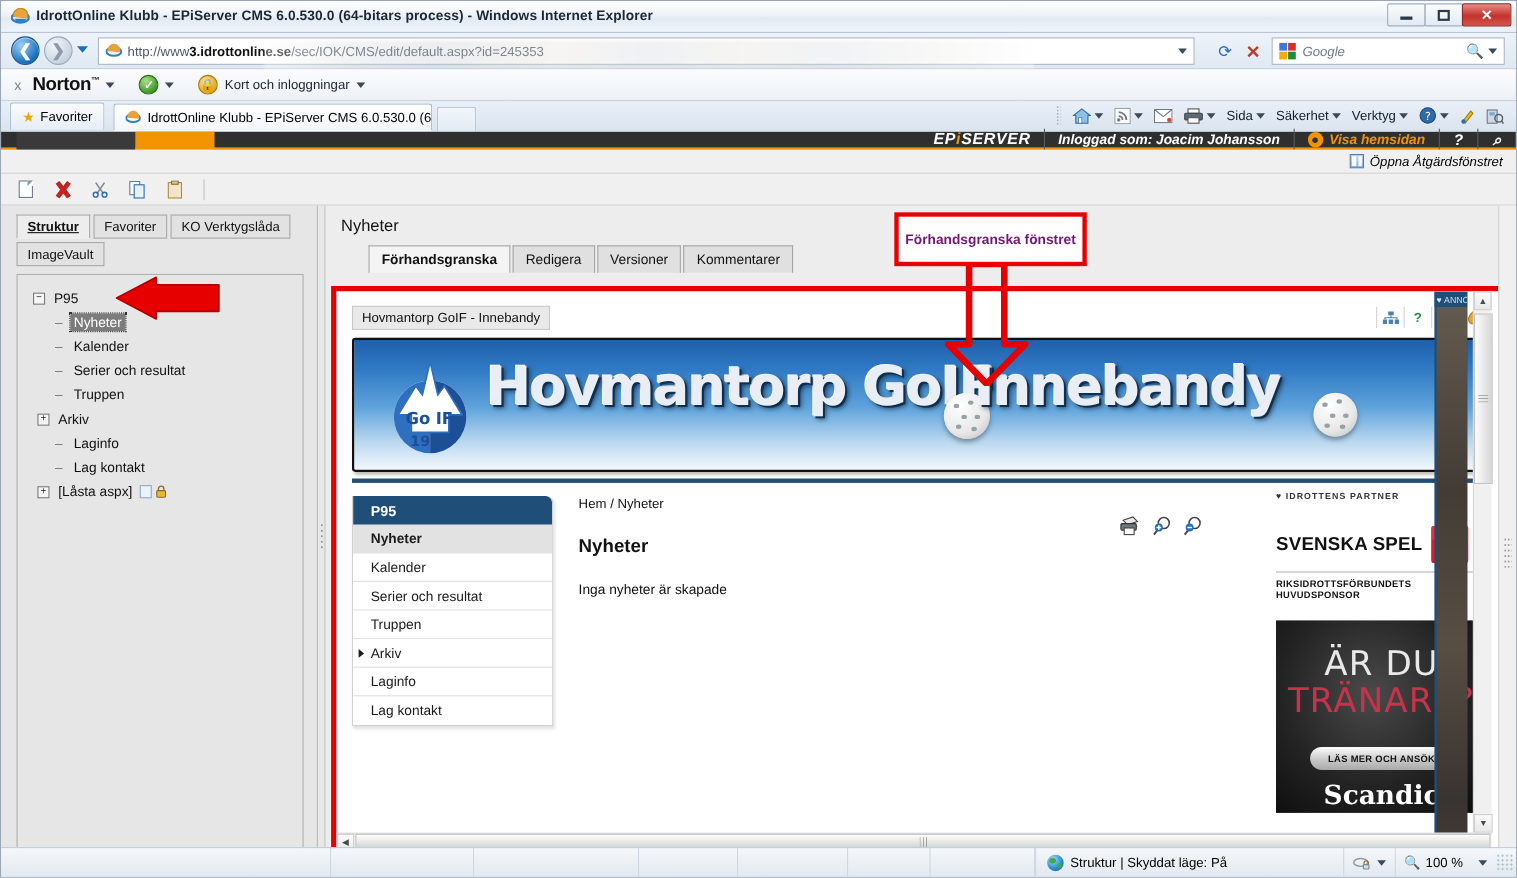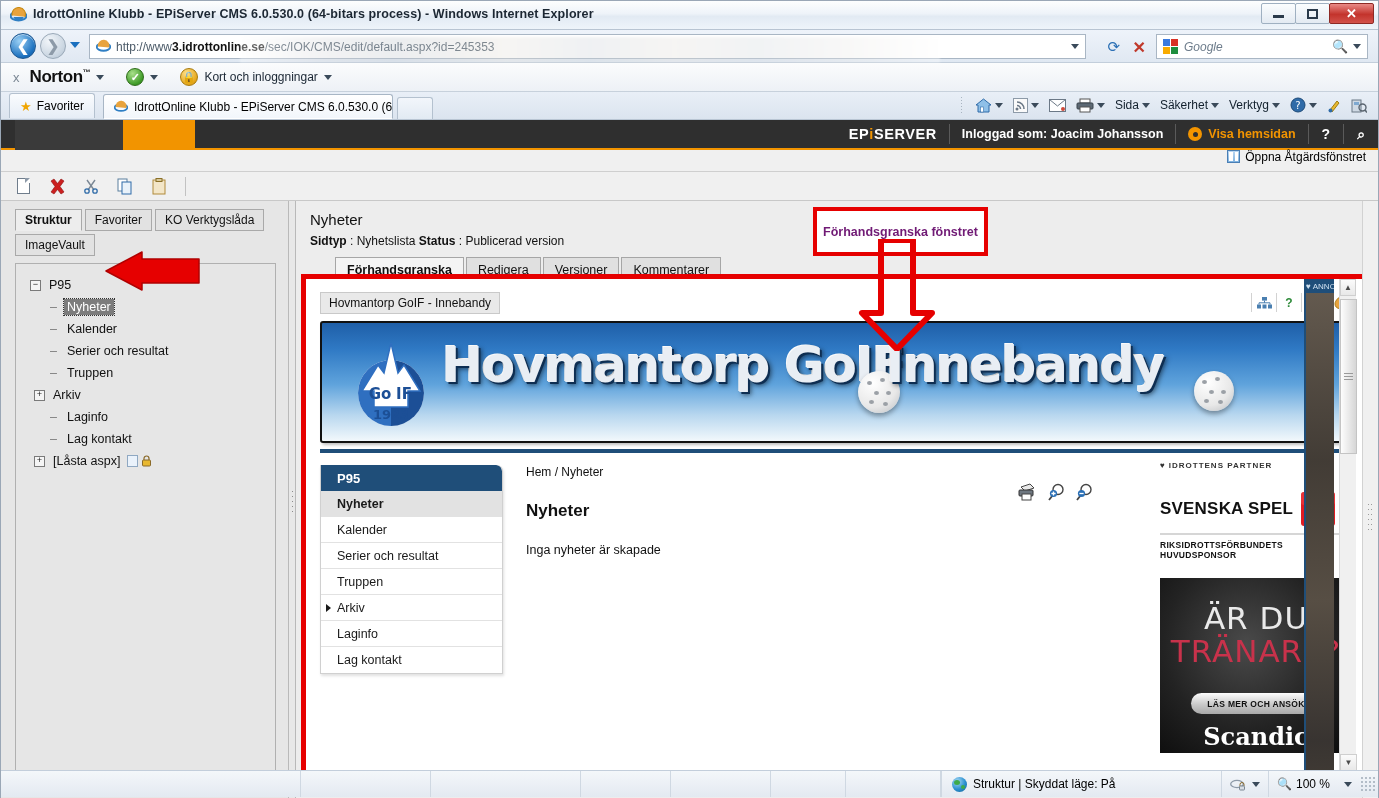--- a/index.html
+++ b/index.html
@@ -101,62 +101,62 @@
      background:linear-gradient(180deg,#f2f6fb,#e2eaf3); border:1px solid #b4c1cf;
      border-bottom:none; border-radius:3px 3px 0 0;}
   .cmdbar { margin-left:auto; display:flex; align-items:center; gap:4px; padding-right:8px;
      height:28px; font-size:12px;}
   .cmd-item { display:flex; align-items:center; gap:3px; padding:0 3px; color:#12202d;}
   .grip { width:4px; height:18px; margin-right:4px;
      background-image:radial-gradient(circle,#9aa7b4 1px,transparent 1px);
      background-size:3px 3px; opacity:.8;}
 
   
-  .epi-header { position:relative; height:30px; background:#2f2f2f; display:flex;
-     align-items:center; justify-content:flex-end; border-bottom:2px solid #f29400;}
+  .epi-header { position:relative; height:16px; background:#2f2f2f; display:flex;
+     align-items:center; justify-content:flex-end; border-bottom:2px solid #f29400;font-style:italic;}
   .epi-tabstrip { position:absolute; left:14px; top:0; height:30px; width:270px; display:flex;}
   .epi-tabstrip .seg1 { width:108px; background:#3a3a3a; }
   .epi-tabstrip .seg2 { width:72px; background:#f29400; }
   .epi-logo { color:#fff; font-size:14.5px; font-weight:bold; letter-spacing:.6px;
      padding:0 12px; font-family:"Liberation Sans",sans-serif;}
   .epi-logo .i { color:#f29400; }
   .epi-sep { width:1px; height:20px; background:#5a5a5a; }
   .epi-user { color:#fff; font-size:12.5px; font-weight:bold; padding:0 12px; }
   .epi-view { color:#f29400; font-size:12.5px; font-weight:bold; padding:0 12px;
      display:flex; align-items:center; gap:6px;}
   .eye { width:14px;height:14px;border-radius:50%;background:#f29400;
      display:flex;align-items:center;justify-content:center;}
   .eye i { width:5px;height:5px;border-radius:50%;background:#2f2f2f; display:block;}
   .epi-qm, .epi-search { color:#fff; font-size:14px; padding:0 13px; font-weight:bold;}
 
   
   .actionrow { position:relative; height:22px; background:#f0f0f0;
-     border-bottom:1px solid #cfcfcf; display:flex; 
-     justify-content:flex-end; padding-right:12px; gap:5px; font-size:12px;}
+     border-bottom:1px solid #cfcfcf; display:flex; align-items:center;
+     justify-content:flex-end; padding-right:12px; gap:5px; font-size:12px;font-style:italic;}
   .win-ico { width:13px;height:13px; background:linear-gradient(180deg,#bcd8f2,#7fb2e0);
      border:1px solid #4a7fb5; display:flex;}
   .win-ico i { width:4px; background:#fff; margin:1px; display:block;}
 
   
   .cmstoolbar { position:relative; height:29px; background:#f0f0f0;
      border-bottom:1px solid #c8c8c8; display:flex; align-items:center; padding-left:12px; gap:14px;}
   .tb-btn { width:20px; height:20px; display:flex; align-items:center; justify-content:center;}
   .doc-ico { width:13px;height:16px;background:#fff;border:1px solid #6f7d8c; position:relative;}
   .doc-ico::after{content:"";position:absolute;right:-1px;top:-1px;border-width:0 0 5px 5px;
      border-style:solid;border-color:transparent transparent #fff #8d9aa8;}
   .tb-divider { width:1px; height:19px; background:#c2c2c2; margin-left:2px;}
 
   
   .main { position:relative; height:601px; display:flex; background:#e6e6e6;}
   .leftpane { position:relative; width:288px; background:#e6e6e6;
      border-right:1px solid #b9b9b9; }
   .tabrow { display:flex; gap:3px; padding:8px 0 0 14px; flex-wrap:wrap; width:268px;}
   .ptab { padding:3px 9px; font-size:12px; background:#e2e2e2;
      border:1px solid #a9a9a9; color:#111;}
-  .ptab.active { background:#ededed; font-weight:bold; border-bottom-color:#ededed;}
+  .ptab.active { background:#ededed; font-weight:bold; border-bottom-color:#ededed;text-decoration:underline;}
   .treebox { position:absolute; left:14px; top:62px; right:12px; bottom:8px;
      background:#e6e6e6; border:1px solid #b0b0b0; overflow:hidden;}
   .tree { padding:10px 0 0 6px; }
   .tnode { display:flex; align-items:center; height:22px; font-size:12.5px; color:#111;}
   .tnode .ind { display:inline-block; }
   .tbox { width:11px;height:11px;border:1px solid #7a7a7a;background:#f5f5f5;
      display:flex;align-items:center;justify-content:center; font-size:9px; line-height:1;
      color:#222; margin-right:5px; font-family:"Liberation Mono",monospace;}
   .tdash { width:11px; margin-right:5px; color:#7a7a7a; text-align:center; }
   .tlabel { padding:1px 3px; }
@@ -585,28 +585,20 @@
       </div>
     </div>
 
     <div class="vsplit">
         <div class="dots"></div>
       </div>
 
     <div class="rightpane">
       <div class="pagehead">
         <div class="pagetitle">Nyheter</div>
-        <div class="pagemeta">
-          <b>Sidtyp</b>
-          <span>:</span>
-          <span>Nyhetslista</span>
-          <b>Status</b>
-          <span>:</span>
-          <span>Publicerad version</span>
-        </div>
         <div class="viewtabs">
           <div class="vtab active">Förhandsgranska</div>
           <div class="vtab">Redigera</div>
           <div class="vtab">Versioner</div>
           <div class="vtab">Kommentarer</div>
         </div>
       </div>
 
       <div class="annot-box">
         <span>Förhandsgranska fönstret</span>

